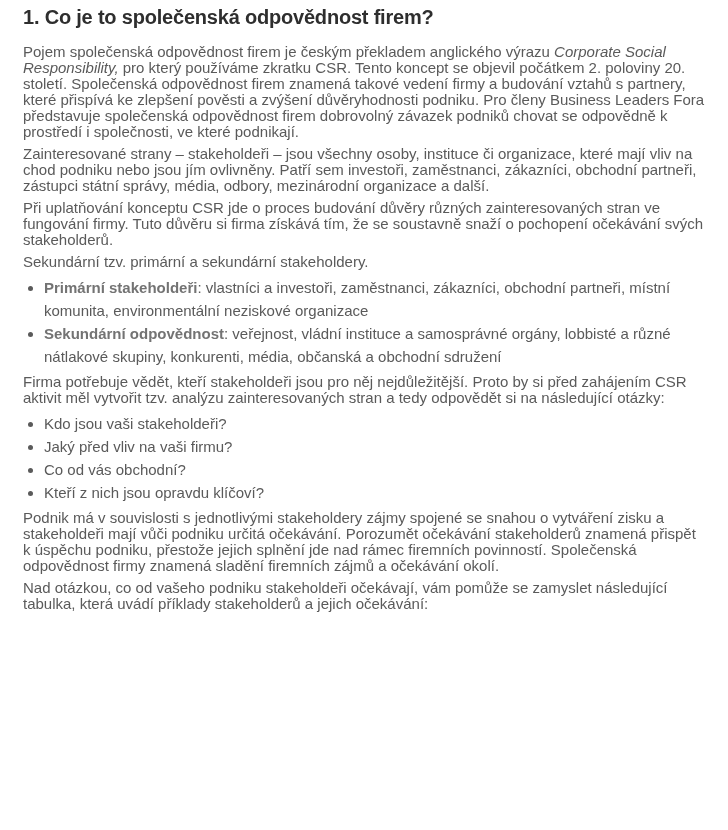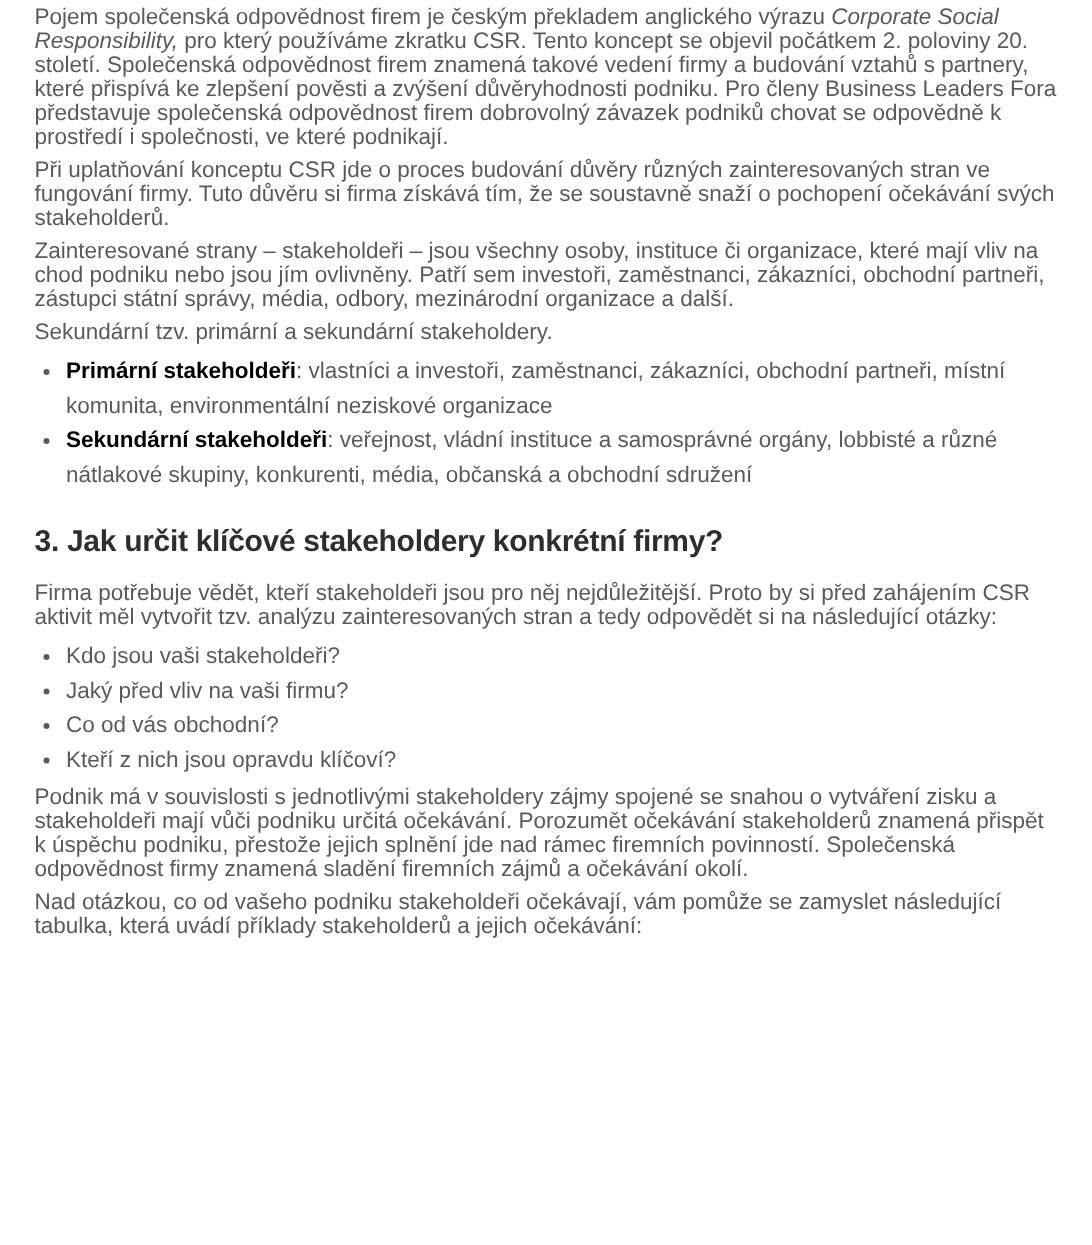--- a/index.html
+++ b/index.html
@@ -34,43 +34,43 @@
     margin: 0 0 6px 0;
     padding-left: 21px;
     color: #5a5a5a;
   }
   ul.bullet-list li {
     font-size: 15px;
     line-height: 23px;
     color: #5a5a5a;
   }
   .italic { font-style: italic; }
-  .bold-term { font-weight: 700; color: #000000; }
+  .bold-term { font-weight: 700; color: #737373; }
 </style>
 </head>
 <body>
 
 <div class="article">
 
   <section>
+    <h2 class="section-heading first">1. Co je to společenská odpovědnost firem?</h2>
     <p class="body-text"><span>Pojem společenská odpovědnost firem je českým překladem anglického výrazu </span><span class="italic">Corporate Social Responsibility,</span><span> pro který používáme zkratku CSR. Tento koncept se objevil počátkem 2. poloviny 20. století. Společenská odpovědnost firem znamená takové vedení firmy a budování vztahů s partnery, které přispívá ke zlepšení pověsti a zvýšení důvěryhodnosti podniku. Pro členy Business Leaders Fora představuje společenská odpovědnost firem dobrovolný závazek podniků chovat se odpovědně k prostředí i společnosti, ve které podnikají.</span></p>
   </section>
 
   <section>
+    <p class="body-text">Zainteresované strany – stakeholdeři – jsou všechny osoby, instituce či organizace, které mají vliv na chod podniku nebo jsou jím ovlivněny. Patří sem investoři, zaměstnanci, zákazníci, obchodní partneři, zástupci státní správy, média, odbory, mezinárodní organizace a další.</p>
     <p class="body-text">Při uplatňování konceptu CSR jde o proces budování důvěry různých zainteresovaných stran ve fungování firmy. Tuto důvěru si firma získává tím, že se soustavně snaží o pochopení očekávání svých stakeholderů.</p>
-    <p class="body-text">Zainteresované strany – stakeholdeři – jsou všechny osoby, instituce či organizace, které mají vliv na chod podniku nebo jsou jím ovlivněny. Patří sem investoři, zaměstnanci, zákazníci, obchodní partneři, zástupci státní správy, média, odbory, mezinárodní organizace a další.</p>
     <p class="body-text">Sekundární tzv. primární a sekundární stakeholdery.</p>
     <ul class="bullet-list">
       <li><span class="bold-term">Primární stakeholdeři</span><span>: vlastníci a investoři, zaměstnanci, zákazníci, obchodní partneři, místní komunita, environmentální neziskové organizace</span></li>
-      <li><span class="bold-term">Sekundární stakeholdeři</span><span>: veřejnost, vládní instituce a samosprávné orgány, lobbisté a různé nátlakové skupiny, konkurenti, média, občanská a obchodní sdružení</span></li>
+      <li><span class="bold-term">Sekundární odpovědnost</span><span>: veřejnost, vládní instituce a samosprávné orgány, lobbisté a různé nátlakové skupiny, konkurenti, média, občanská a obchodní sdružení</span></li>
     </ul>
   </section>
 
   <section>
-    <h2 class="section-heading">3. Jak určit klíčové stakeholdery konkrétní firmy?</h2>
     <p class="body-text">Firma potřebuje vědět, kteří stakeholdeři jsou pro něj nejdůležitější. Proto by si před zahájením CSR aktivit měl vytvořit tzv. analýzu zainteresovaných stran a tedy odpovědět si na následující otázky:</p>
     <ul class="bullet-list">
       <li>Kdo jsou vaši stakeholdeři?</li>
       <li>Jaký před vliv na vaši firmu?</li>
       <li>Co od vás obchodní?</li>
       <li>Kteří z nich jsou opravdu klíčoví?</li>
     </ul>
     <p class="body-text">Podnik má v souvislosti s jednotlivými stakeholdery zájmy spojené se snahou o vytváření zisku a stakeholdeři mají vůči podniku určitá očekávání. Porozumět očekávání stakeholderů znamená přispět k úspěchu podniku, přestože jejich splnění jde nad rámec firemních povinností. Společenská odpovědnost firmy znamená sladění firemních zájmů a očekávání okolí.</p>
     <p class="body-text">Nad otázkou, co od vašeho podniku stakeholdeři očekávají, vám pomůže se zamyslet následující tabulka, která uvádí příklady stakeholderů a jejich očekávání:</p>
   </section>

